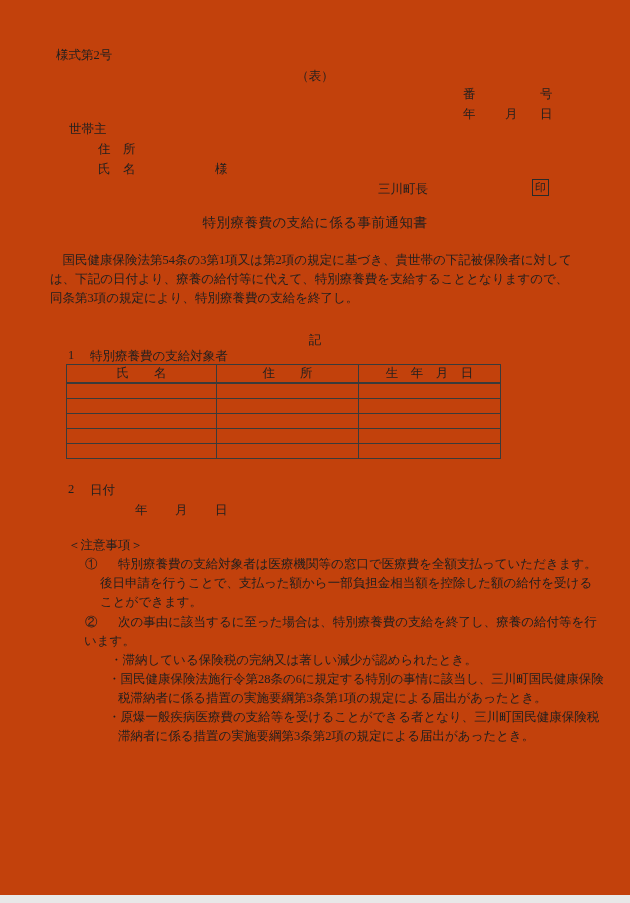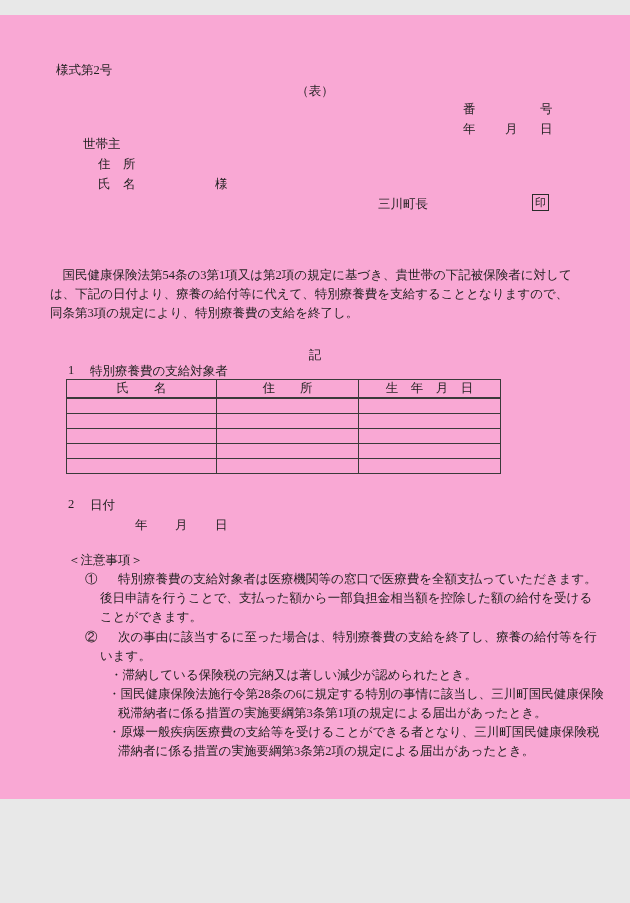--- a/index.html
+++ b/index.html
@@ -3,23 +3,23 @@
 <meta charset="utf-8">
 <style>
   html, body { margin: 0; padding: 0; }
   body {
     background: #e8e8e8;
     font-family: "Liberation Serif", "DejaVu Serif", serif;
   }
   .page {
     position: relative;
     width: 630px;
-    height: 784px;
-    margin: 15px auto;
-    background: #f9a8d4;
+    height: 895px;
+    margin: 0 auto;
+    background: #c2410c;
     color: #1f1f1f;
     font-size: 12.5px;
     overflow: hidden;
   }
   .abs { position: absolute; white-space: nowrap; }
   .centered { left: 0; right: 0; text-align: center; }
   .doc-title { font-size: 13.5px; letter-spacing: 0.5px; }
   .seal-box {
     position: absolute;
     left: 532px; top: 179px;
@@ -63,28 +63,29 @@
     <span class="abs" style="left:463px; top:86px;">番</span>
     <span class="abs" style="left:540px; top:86px;">号</span>
   </div>
 
   <div>
     <span class="abs" style="left:463px; top:106px;">年</span>
     <span class="abs" style="left:505px; top:106px;">月</span>
     <span class="abs" style="left:540px; top:106px;">日</span>
   </div>
 
-  <div class="abs" style="left:83px; top:121px;text-align:right;">世帯主</div>
+  <div class="abs" style="left:69px; top:121px;text-align:right;">世帯主</div>
   <div class="abs" style="left:98px; top:141px;">住　所</div>
   <div class="abs" style="left:98px; top:161px;">氏　名</div>
   <div class="abs" style="left:215px; top:161px;">様</div>
 
   <div class="abs" style="left:378px; top:181px;text-align:right;">三川町長</div>
   <div class="seal-box">印</div>
 
+  <div class="abs centered doc-title" style="top:214px;">特別療養費の支給に係る事前通知書</div>
 
   <div>
     <div class="abs" style="left:50px; top:252px;">　国民健康保険法第54条の3第1項又は第2項の規定に基づき、貴世帯の下記被保険者に対して</div>
     <div class="abs" style="left:50px; top:271px;">は、下記の日付より、療養の給付等に代えて、特別療養費を支給することとなりますので、</div>
     <div class="abs" style="left:50px; top:290px;">同条第3項の規定により、特別療養費の支給を終了し。</div>
   </div>
 
   <div class="abs centered" style="top:332px;">記</div>
 
   <div>
@@ -145,21 +146,21 @@
   <div>
     <span class="abs" style="left:85px; top:556px;">①</span>
     <span class="abs" style="left:118px; top:556px;">特別療養費の支給対象者は医療機関等の窓口で医療費を全額支払っていただきます。</span>
     <div class="abs" style="left:100px; top:575px;font-family:Liberation Mono, monospace;">後日申請を行うことで、支払った額から一部負担金相当額を控除した額の給付を受ける</div>
     <div class="abs" style="left:100px; top:594px;text-align:right;">ことができます。</div>
   </div>
 
   <div>
     <span class="abs" style="left:85px; top:614px;">②</span>
     <span class="abs" style="left:118px; top:614px;">次の事由に該当するに至った場合は、特別療養費の支給を終了し、療養の給付等を行</span>
-    <div class="abs" style="left:100px; top:633px;text-align:right;">います。</div>
+    <div class="abs" style="left:84px; top:633px;text-align:right;">います。</div>
     <div class="abs" style="left:110px; top:652px;">・滞納している保険税の完納又は著しい減少が認められたとき。</div>
     <div class="abs" style="left:108px; top:671px;font-family:Liberation Serif, serif;">・国民健康保険法施行令第28条の6に規定する特別の事情に該当し、三川町国民健康保険</div>
     <div class="abs" style="left:118px; top:690px;font-family:Liberation Serif, serif;">税滞納者に係る措置の実施要綱第3条第1項の規定による届出があったとき。</div>
     <div class="abs" style="left:108px; top:709px;">・原爆一般疾病医療費の支給等を受けることができる者となり、三川町国民健康保険税</div>
     <div class="abs" style="left:118px; top:728px;">滞納者に係る措置の実施要綱第3条第2項の規定による届出があったとき。</div>
   </div>
 
 </div>
 
 </body></html>

